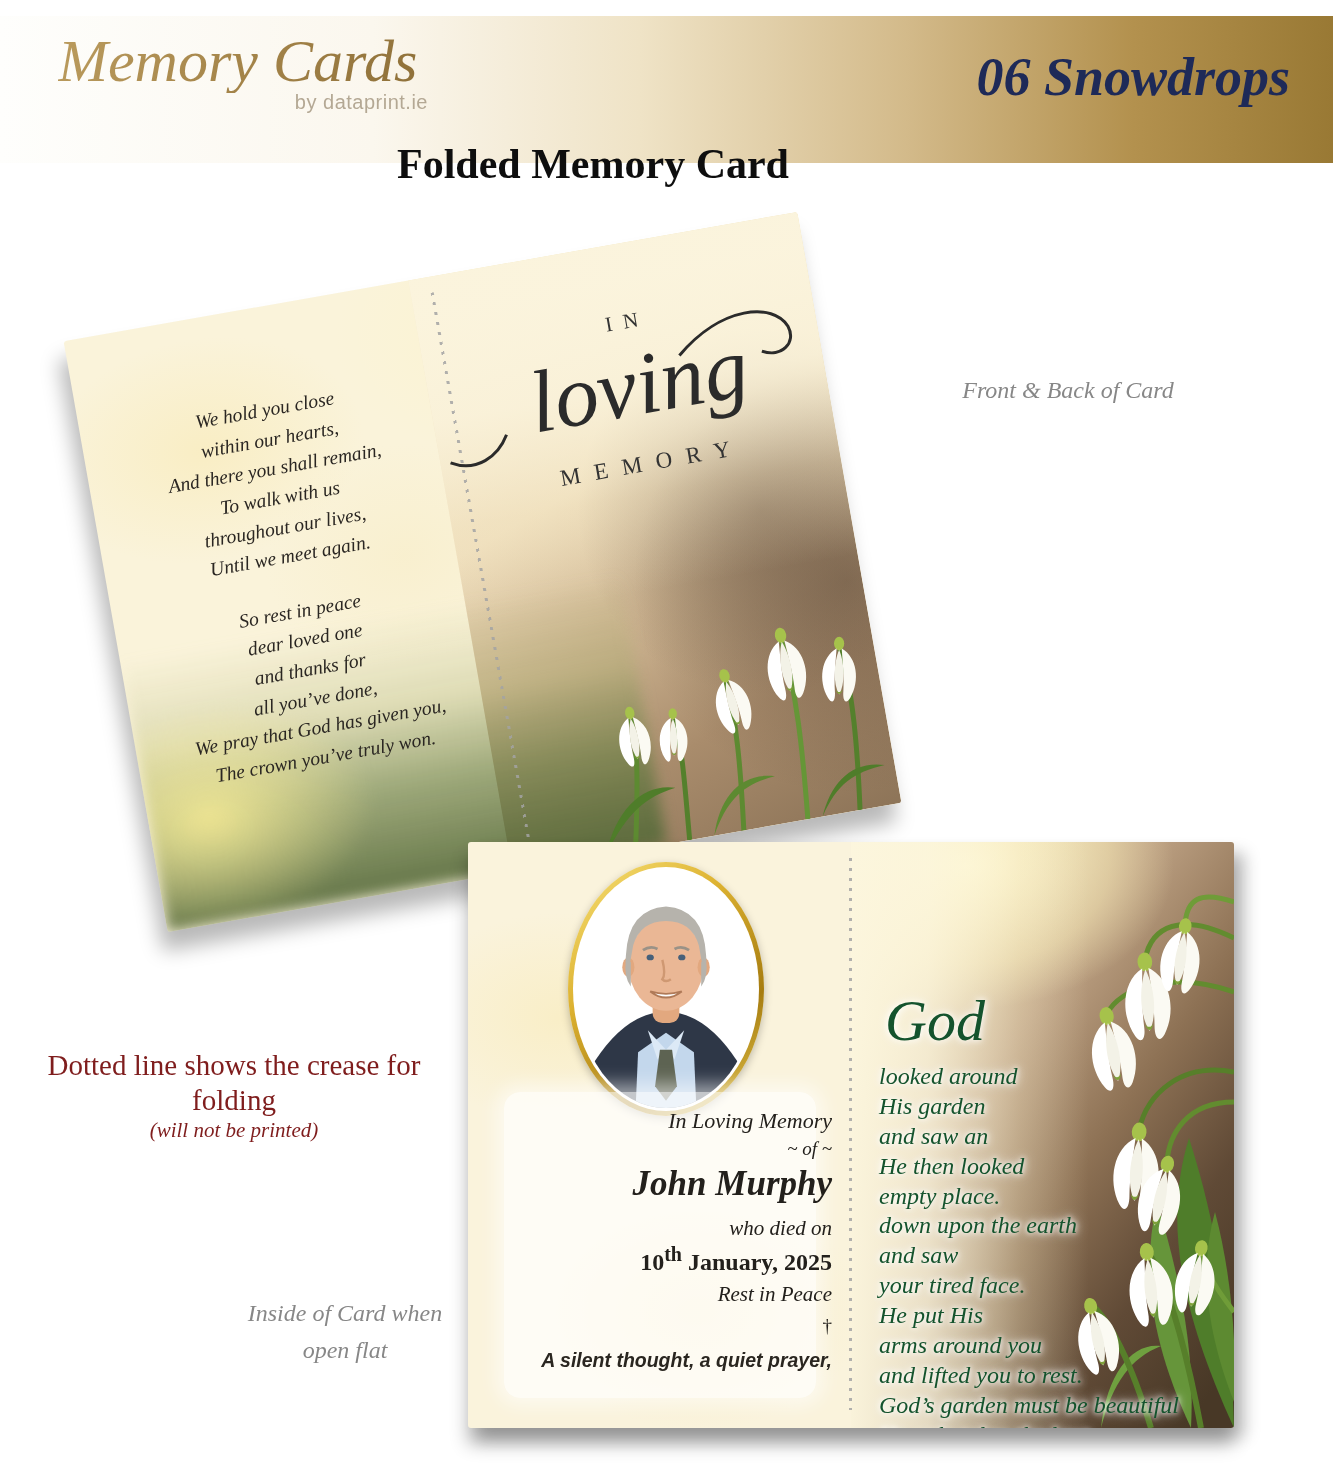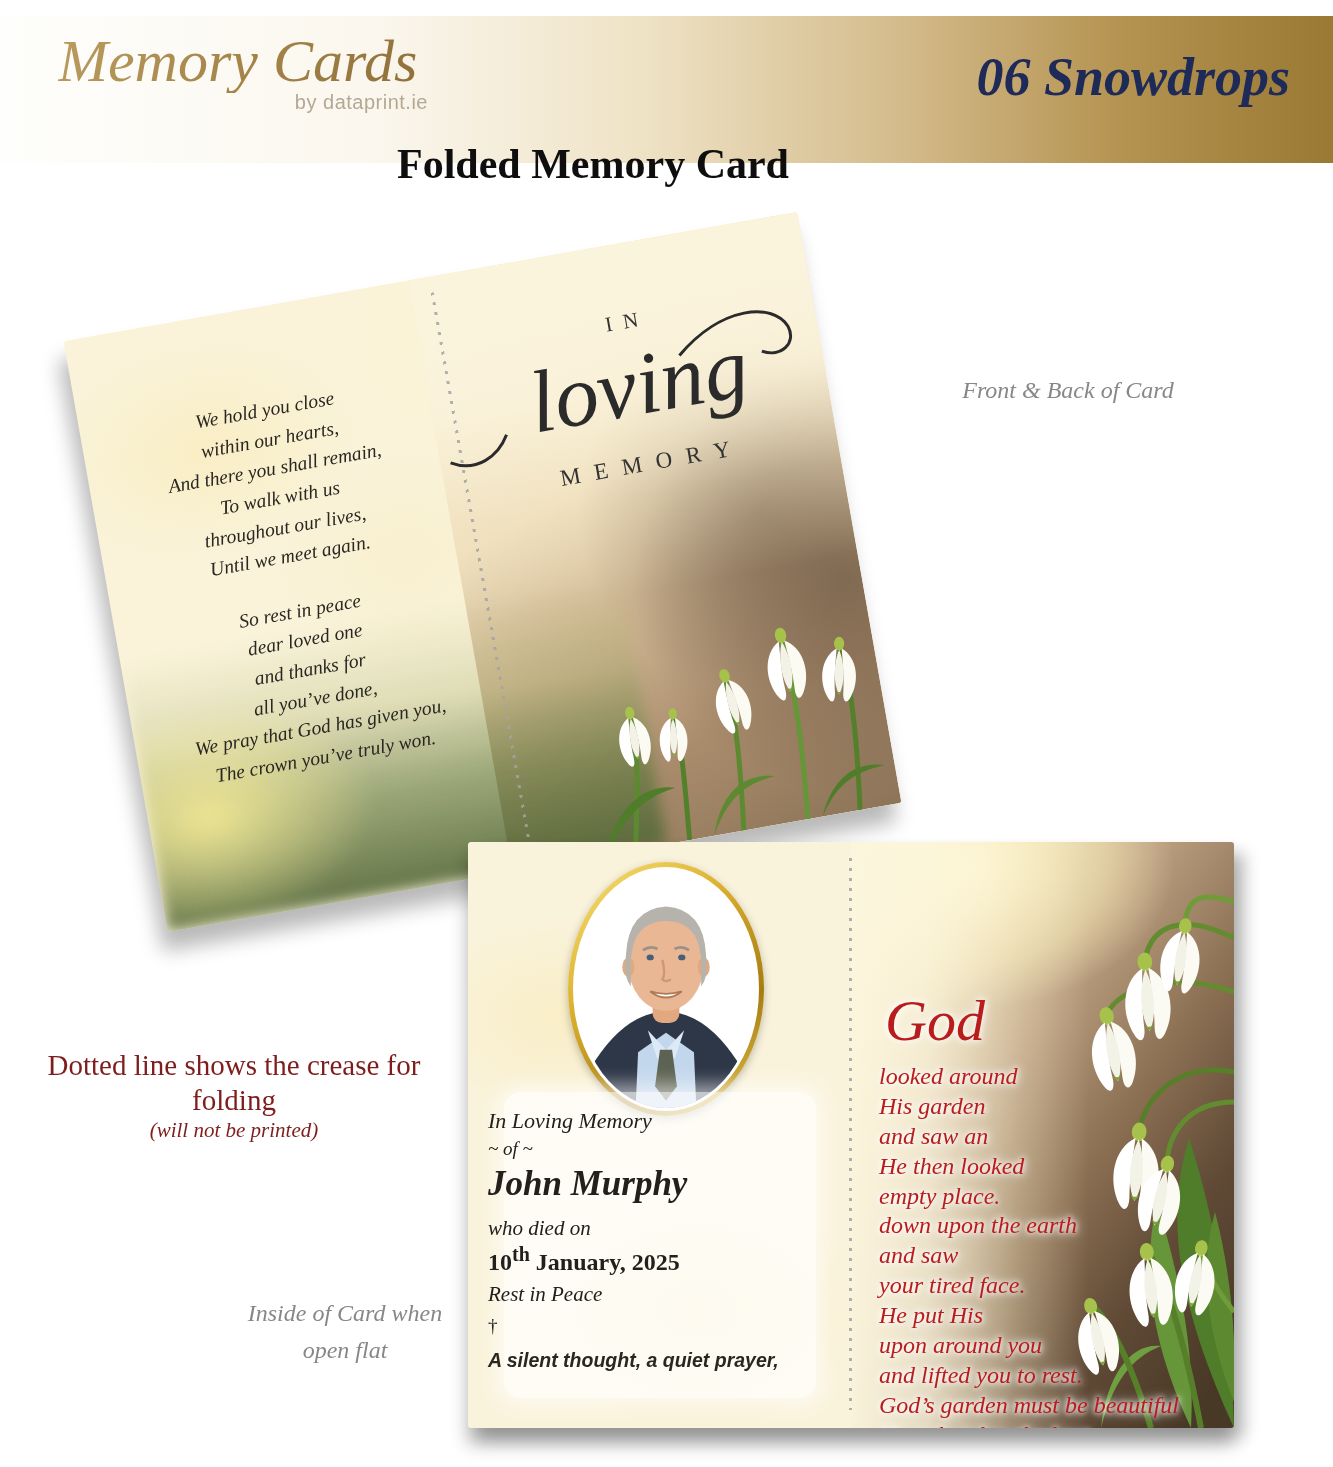--- a/index.html
+++ b/index.html
@@ -79,33 +79,33 @@
   .ic-flowers{position:absolute;left:50%;right:0;top:0;bottom:0;width:383px;height:586px;}
 
   .oval-wrap{position:absolute;left:100px;top:20px;width:186px;height:244px;border-radius:50%;
     background:linear-gradient(140deg,#f9e47c 0%,#ddb231 35%,#a67c10 70%,#eccf55 100%);
     padding:5px;box-shadow:0 3px 8px rgba(0,0,0,.25);}
   .oval-white{width:100%;height:100%;border-radius:50%;background:#ffffff;padding:3px;box-sizing:border-box;}
   .oval-photo{width:100%;height:100%;border-radius:50%;overflow:hidden;background:#ffffff;}
 
   .ic-panel{position:absolute;left:36px;top:250px;width:312px;height:306px;border-radius:16px;
     background:rgba(255,255,255,.72);box-shadow:0 0 18px 8px rgba(255,255,255,.55);}
-  .ic-text{position:absolute;left:20px;top:266px;width:344px;text-align:left;color:#23201c;}
+  .ic-text{position:absolute;left:20px;top:266px;width:344px;text-align:right;color:#23201c;}
   .ic-opening{font-style:italic;font-size:22px;}
   .ic-of{font-style:italic;font-size:19px;margin-top:4px;}
   .ic-name{font-style:italic;font-weight:bold;font-size:35px;margin-top:4px;}
   .ic-addr{font-size:23px;line-height:1.28;margin-top:14px;}
   .ic-died{font-style:italic;font-size:21px;margin-top:12px;}
   .ic-date{font-weight:bold;font-size:24px;margin-top:2px;}
   .ic-rip{font-style:italic;font-size:21px;margin-top:6px;}
   .ic-cross{font-size:19px;margin-top:8px;}
   .ic-closing{font-family:"Liberation Sans","DejaVu Sans",sans-serif;font-style:italic;font-size:19.5px;
     line-height:1.35;margin-top:10px;font-weight:600;color:#2a2620;}
 
-  .ic-poem{position:absolute;left:calc(50% + 28px);top:150px;width:330px;text-align:left;color:#b91c1c;}
+  .ic-poem{position:absolute;left:calc(50% + 28px);top:150px;width:330px;text-align:left;color:#14532d;}
   .ic-god{font-style:italic;font-size:58px;line-height:1;margin-left:6px;
     text-shadow:0 0 6px #fff,0 0 12px rgba(255,255,255,.95);}
   .ic-poem-lines{font-style:italic;font-size:24px;line-height:1.245;margin-top:12px;
     text-shadow:0 0 5px #fff,0 0 9px #fff,0 0 14px rgba(255,255,255,.85);}
 </style>
 </head>
 <body>
 
 <div id="page">
 
@@ -284,21 +284,21 @@
       <div class="ic-poem-lines">
         <div>looked around</div>
         <div>His garden</div>
         <div>and saw an</div>
         <div>He then looked</div>
         <div>empty place.</div>
         <div>down upon the earth</div>
         <div>and saw</div>
         <div>your tired face.</div>
         <div>He put His</div>
-        <div>upon around you</div>
+        <div>arms around you</div>
         <div>and lifted you to rest.</div>
         <div>God’s garden must be beautiful</div>
         <div>He only takes the best.</div>
       </div>
     </div>
   </div>
 
 </div>
 
 </body></html>

